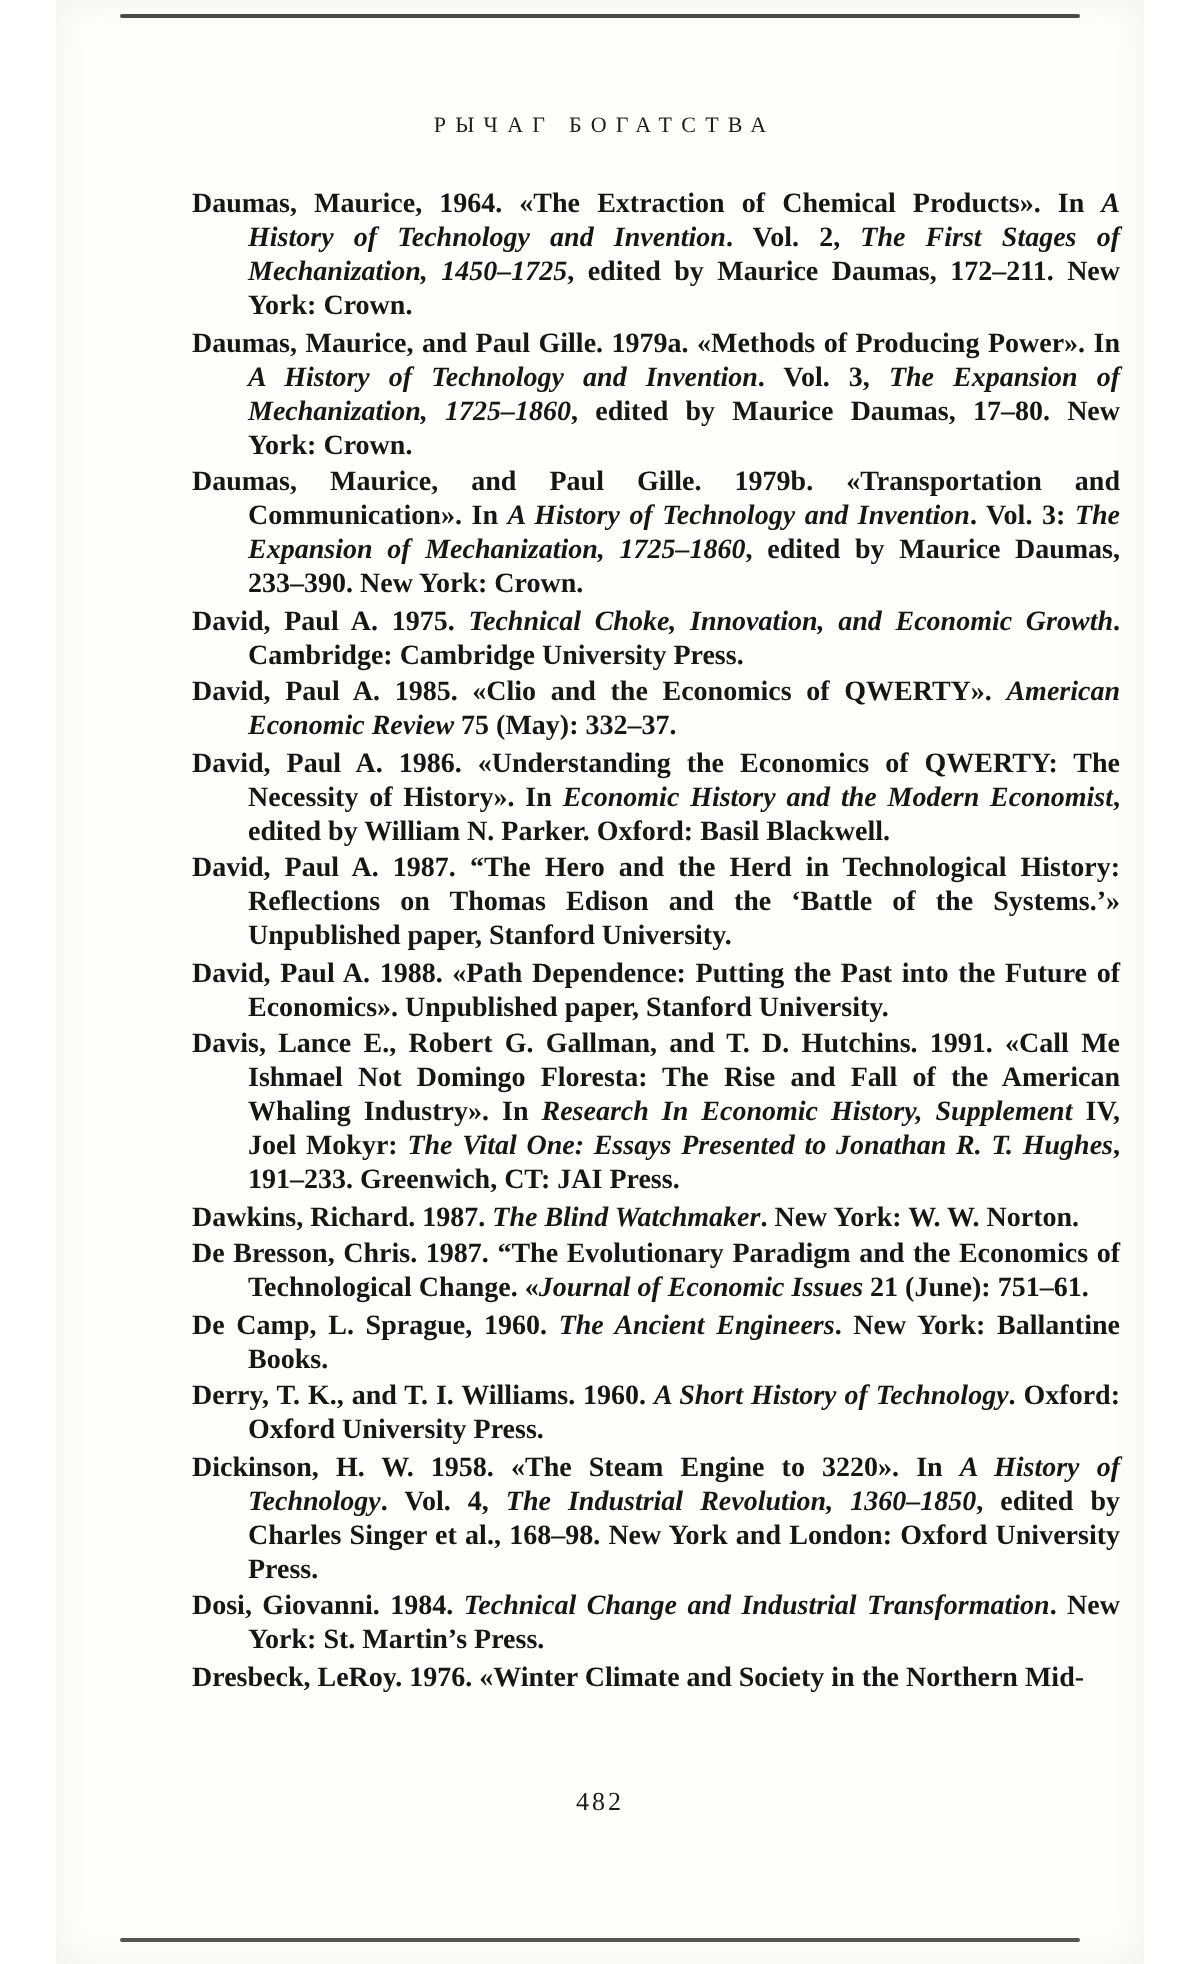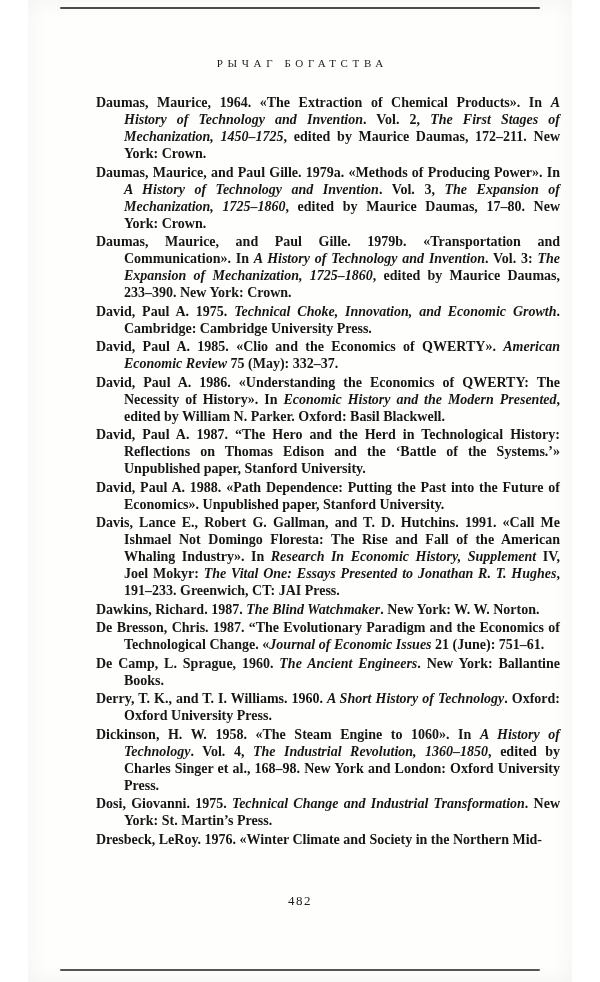--- a/index.html
+++ b/index.html
@@ -73,29 +73,29 @@
   <div class="edge edge-top"></div>
 
   <div class="running-header">РЫЧАГ БОГАТСТВА</div>
 
   <div class="textblock">
       <p class="entry"><span>Daumas, Maurice, 1964. «The Extraction of Chemical Products». In </span><i>A History of Technology and Invention</i><span>. Vol. 2, </span><i>The First Stages of Mechanization, 1450–1725</i><span>, edited by Maurice Daumas, 172–211. New York: Crown.</span></p>
       <p class="entry"><span>Daumas, Maurice, and Paul Gille. 1979a. «Methods of Producing Power». In </span><i>A History of Technology and Invention</i><span>. Vol. 3, </span><i>The Expansion of Mechanization, 1725–1860</i><span>, edited by Maurice Daumas, 17–80. New York: Crown.</span></p>
       <p class="entry"><span>Daumas, Maurice, and Paul Gille. 1979b. «Transportation and Communication». In </span><i>A History of Technology and Invention</i><span>. Vol. 3: </span><i>The Expansion of Mechanization, 1725–1860</i><span>, edited by Maurice Daumas, 233–390. New York: Crown.</span></p>
       <p class="entry"><span>David, Paul A. 1975. </span><i>Technical Choke, Innovation, and Economic Growth</i><span>. Cambridge: Cambridge University Press.</span></p>
       <p class="entry"><span>David, Paul A. 1985. «Clio and the Economics of QWERTY». </span><i>American Economic Review</i><span> 75 (May): 332–37.</span></p>
-      <p class="entry"><span>David, Paul A. 1986. «Understanding the Economics of QWERTY: The Necessity of History». In </span><i>Economic History and the Modern Presented</i><span>, edited by William N. Parker. Oxford: Basil Blackwell.</span></p>
+      <p class="entry"><span>David, Paul A. 1986. «Understanding the Economics of QWERTY: The Necessity of History». In </span><i>Economic History and the Modern Economist</i><span>, edited by William N. Parker. Oxford: Basil Blackwell.</span></p>
       <p class="entry"><span>David, Paul A. 1987. “The Hero and the Herd in Technological History: Reflections on Thomas Edison and the ‘Battle of the Systems.’» Unpublished paper, Stanford University.</span></p>
       <p class="entry"><span>David, Paul A. 1988. «Path Dependence: Putting the Past into the Future of Economics». Unpublished paper, Stanford University.</span></p>
       <p class="entry"><span>Davis, Lance E., Robert G. Gallman, and T. D. Hutchins. 1991. «Call Me Ishmael Not Domingo Floresta: The Rise and Fall of the American Whaling Industry». In </span><i>Research In Economic History, Supplement</i><span> IV, Joel Mokyr: </span><i>The Vital One: Essays Presented to Jonathan R. T. Hughes</i><span>, 191–233. Greenwich, CT: JAI Press.</span></p>
       <p class="entry"><span>Dawkins, Richard. 1987. </span><i>The Blind Watchmaker</i><span>. New York: W. W. Norton.</span></p>
       <p class="entry"><span>De Bresson, Chris. 1987. “The Evolutionary Paradigm and the Economics of Technological Change. «</span><i>Journal of Economic Issues</i><span> 21 (June): 751–61.</span></p>
       <p class="entry"><span>De Camp, L. Sprague, 1960. </span><i>The Ancient Engineers</i><span>. New York: Ballantine Books.</span></p>
       <p class="entry"><span>Derry, T. K., and T. I. Williams. 1960. </span><i>A Short History of Technology</i><span>. Oxford: Oxford University Press.</span></p>
-      <p class="entry"><span>Dickinson, H. W. 1958. «The Steam Engine to 1060». In </span><i>A History of Technology</i><span>. Vol. 4, </span><i>The Industrial Revolution, 1360–1850</i><span>, edited by Charles Singer et al., 168–98. New York and London: Oxford University Press.</span></p>
-      <p class="entry"><span>Dosi, Giovanni. 1975. </span><i>Technical Change and Industrial Transformation</i><span>. New York: St. Martin’s Press.</span></p>
+      <p class="entry"><span>Dickinson, H. W. 1958. «The Steam Engine to 3220». In </span><i>A History of Technology</i><span>. Vol. 4, </span><i>The Industrial Revolution, 1360–1850</i><span>, edited by Charles Singer et al., 168–98. New York and London: Oxford University Press.</span></p>
+      <p class="entry"><span>Dosi, Giovanni. 1984. </span><i>Technical Change and Industrial Transformation</i><span>. New York: St. Martin’s Press.</span></p>
       <p class="entry"><span>Dresbeck, LeRoy. 1976. «Winter Climate and Society in the Northern Mid-</span></p>
     </div>
 
   <div class="page-number">482</div>
 
   <div class="edge edge-bottom"></div>
 </div>
 
 </body></html>

